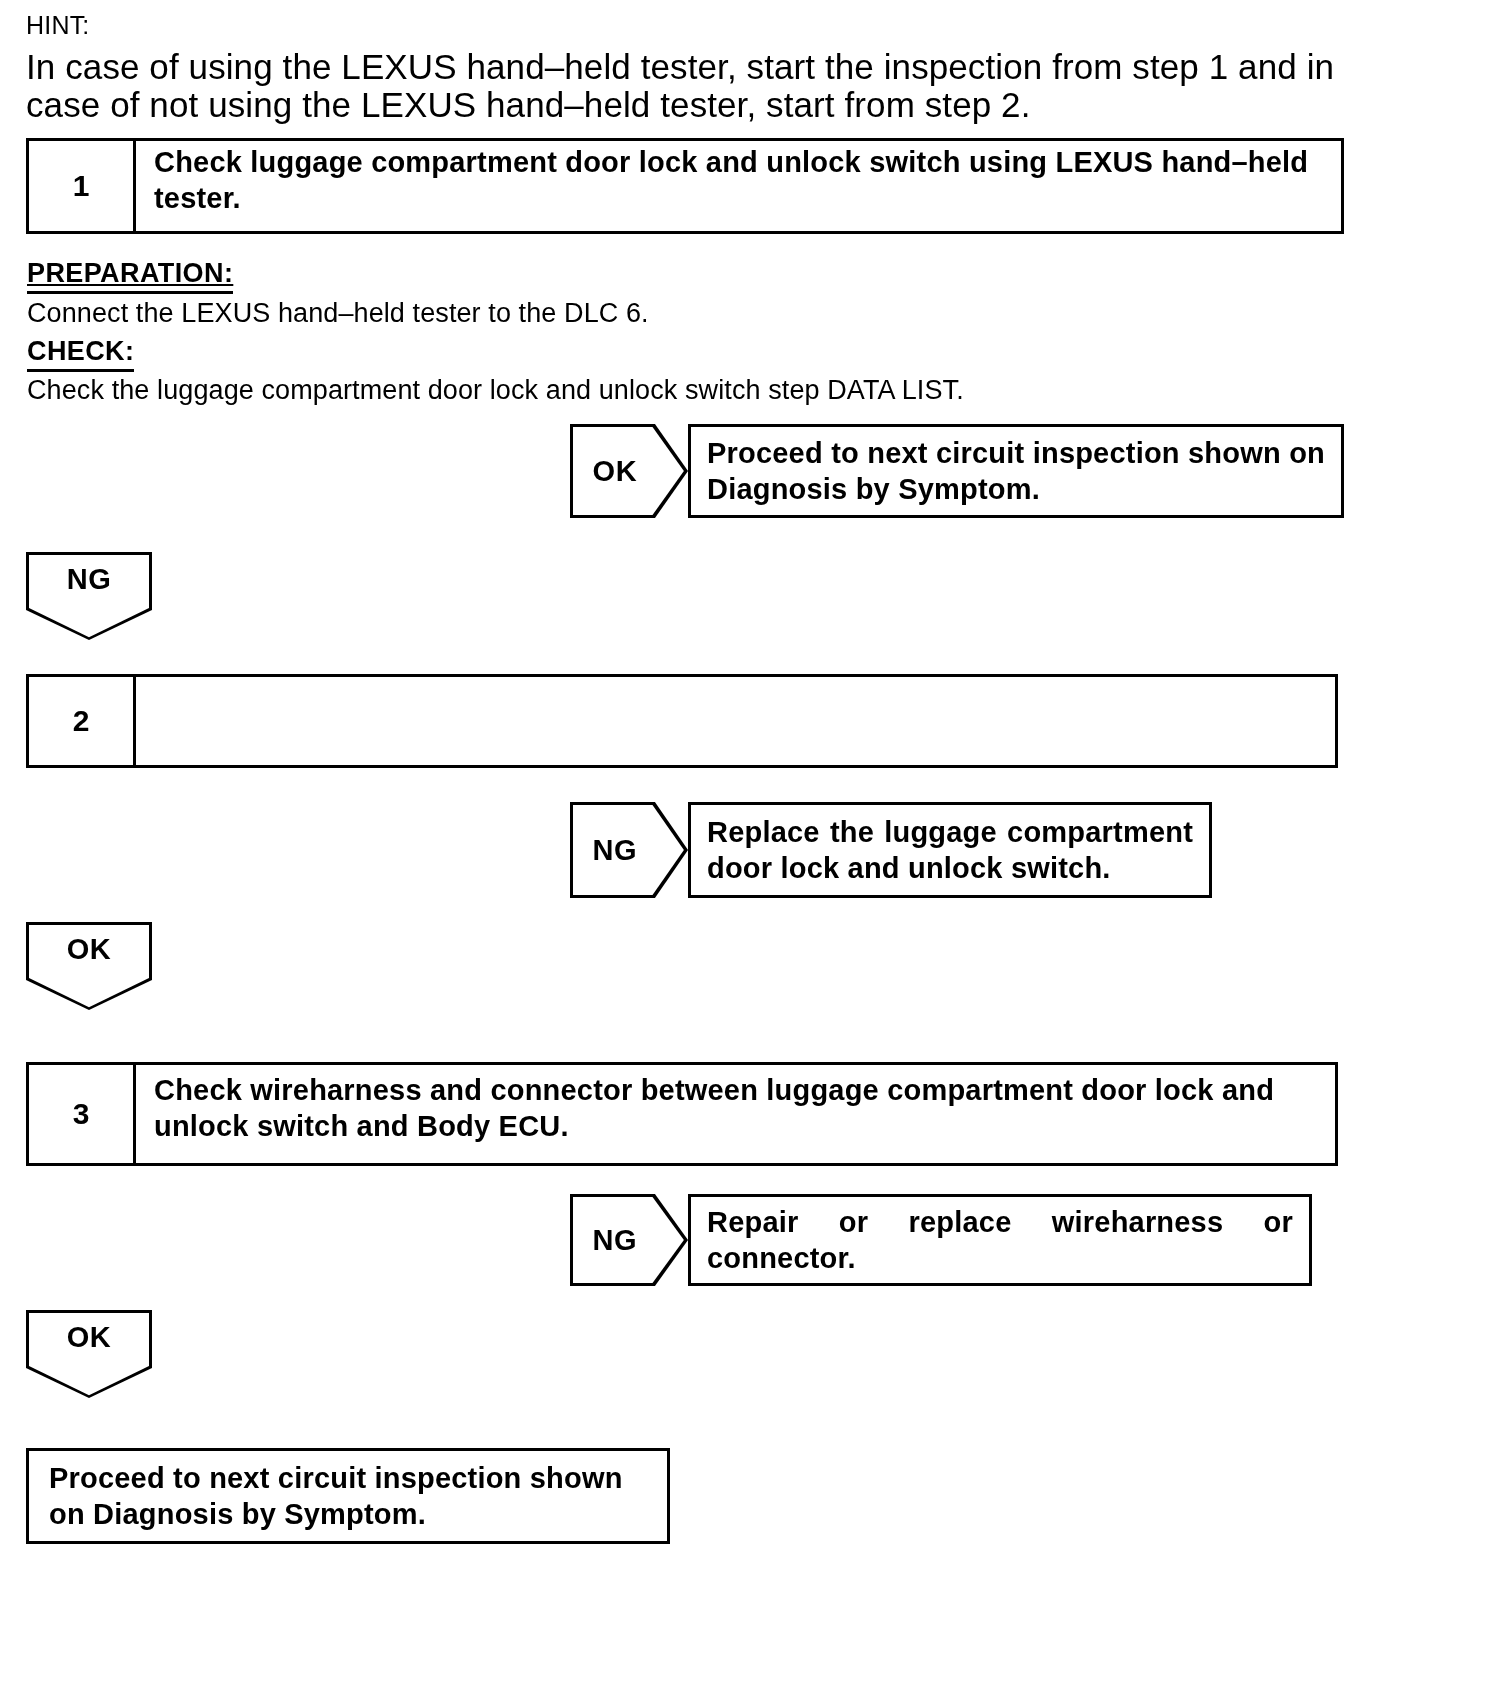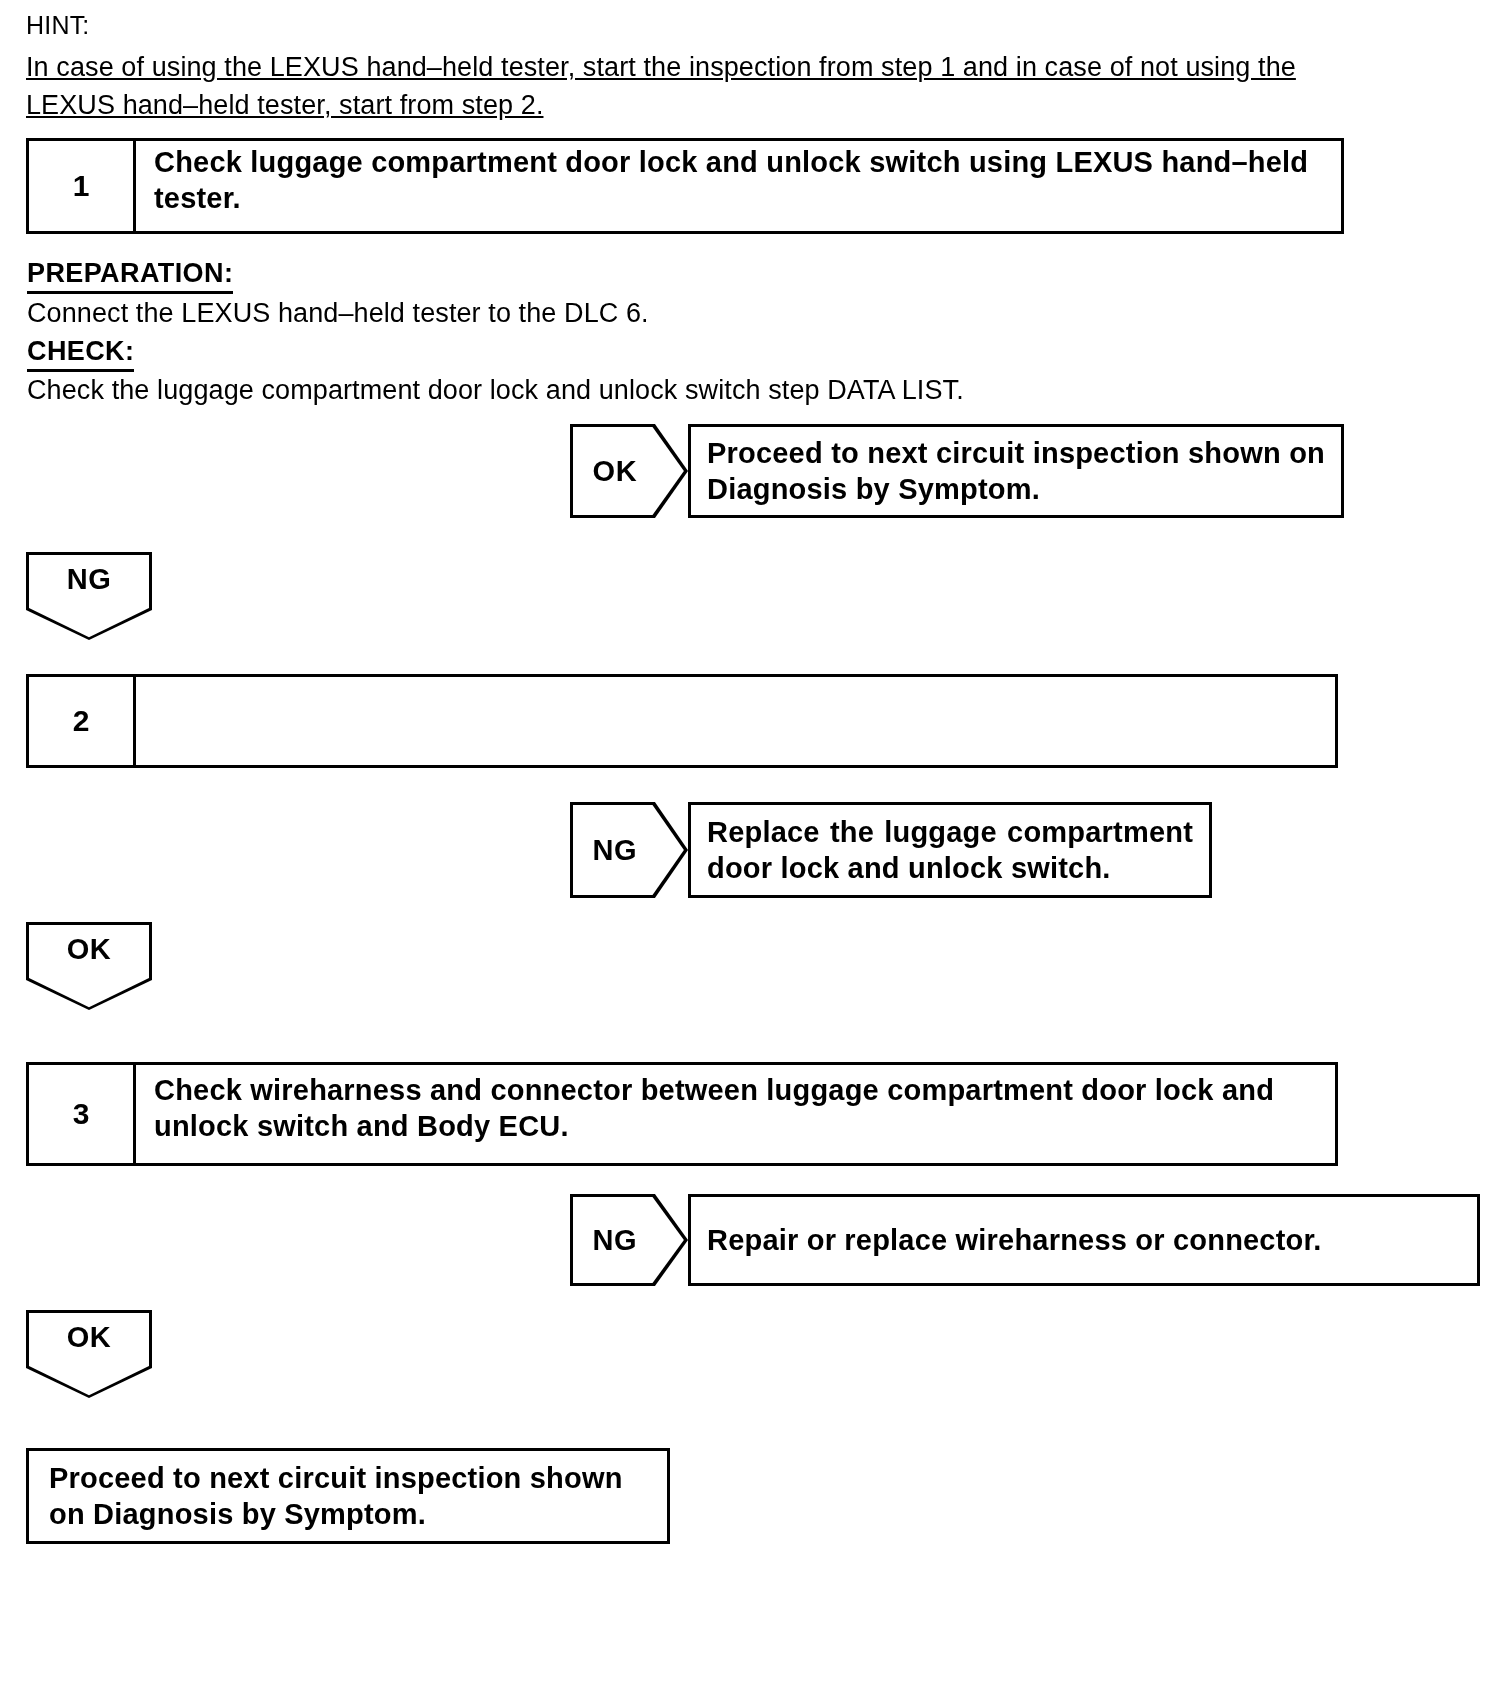--- a/index.html
+++ b/index.html
@@ -24,45 +24,44 @@
     font-size: 25px;
     line-height: 34px;
     letter-spacing: 0.2px;
     white-space: nowrap;
   }
   .hint-body {
     position: absolute;
     left: 26px;
     top: 48px;
     width: 1330px;
-    font-size: 27px;
+    font-size: 35px;
     line-height: 38px;
     letter-spacing: 0.1px;
-    text-decoration: underline;
   }
 
   .sec-head {
     position: absolute;
     left: 27px;
     font-size: 27px;
     font-weight: bold;
     letter-spacing: 0.4px;
     padding-bottom: 2px;
     border-bottom: 3px solid #000;
     display: inline-block;
   }
   .sec-body {
     position: absolute;
     left: 27px;
     font-size: 27px;
     letter-spacing: 0.1px;
     white-space: nowrap;
   }
 
-  #prep-head { top: 258px; }
+  #prep-head { top: 258px; text-decoration: underline; }
   #prep-body { top: 298px; }
   #check-head { top: 336px; text-align: center; }
   #check-body { top: 375px; }
 
   
   .step-box {
     position: absolute;
     box-sizing: border-box;
     border: 3px solid #000;
     background: #fff;
@@ -150,21 +149,21 @@
     text-align: justify;
     -moz-text-align-last: left;
     text-align-last: left;
   }
 
   #result1 { left: 570px; top: 424px;  height: 94px; }
   #result1 .result-box { width: 656px; }
   #result2 { left: 570px; top: 802px;  height: 96px; }
   #result2 .result-box { width: 524px; }
   #result3 { left: 570px; top: 1194px; height: 92px; }
-  #result3 .result-box { width: 792px; }
+  #result3 .result-box { width: 624px; }
 
   .result-box .justified { width: 100%; }
 
   
   .flag-badge {
     position: absolute;
     width: 126px;
     height: 88px;
   }
   .flag-badge .shape {

